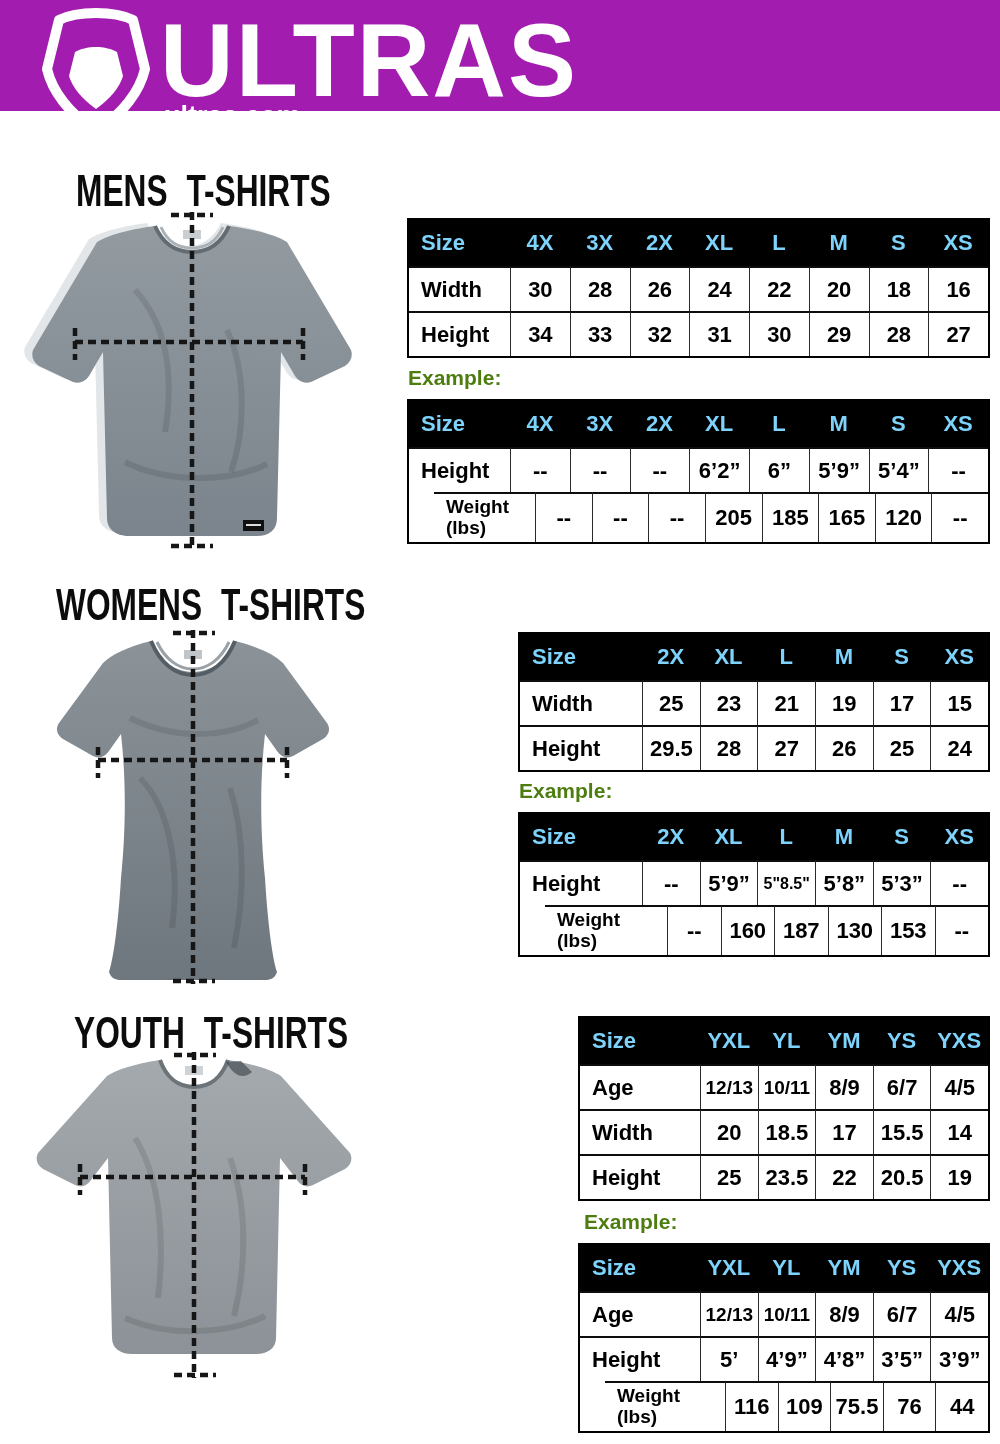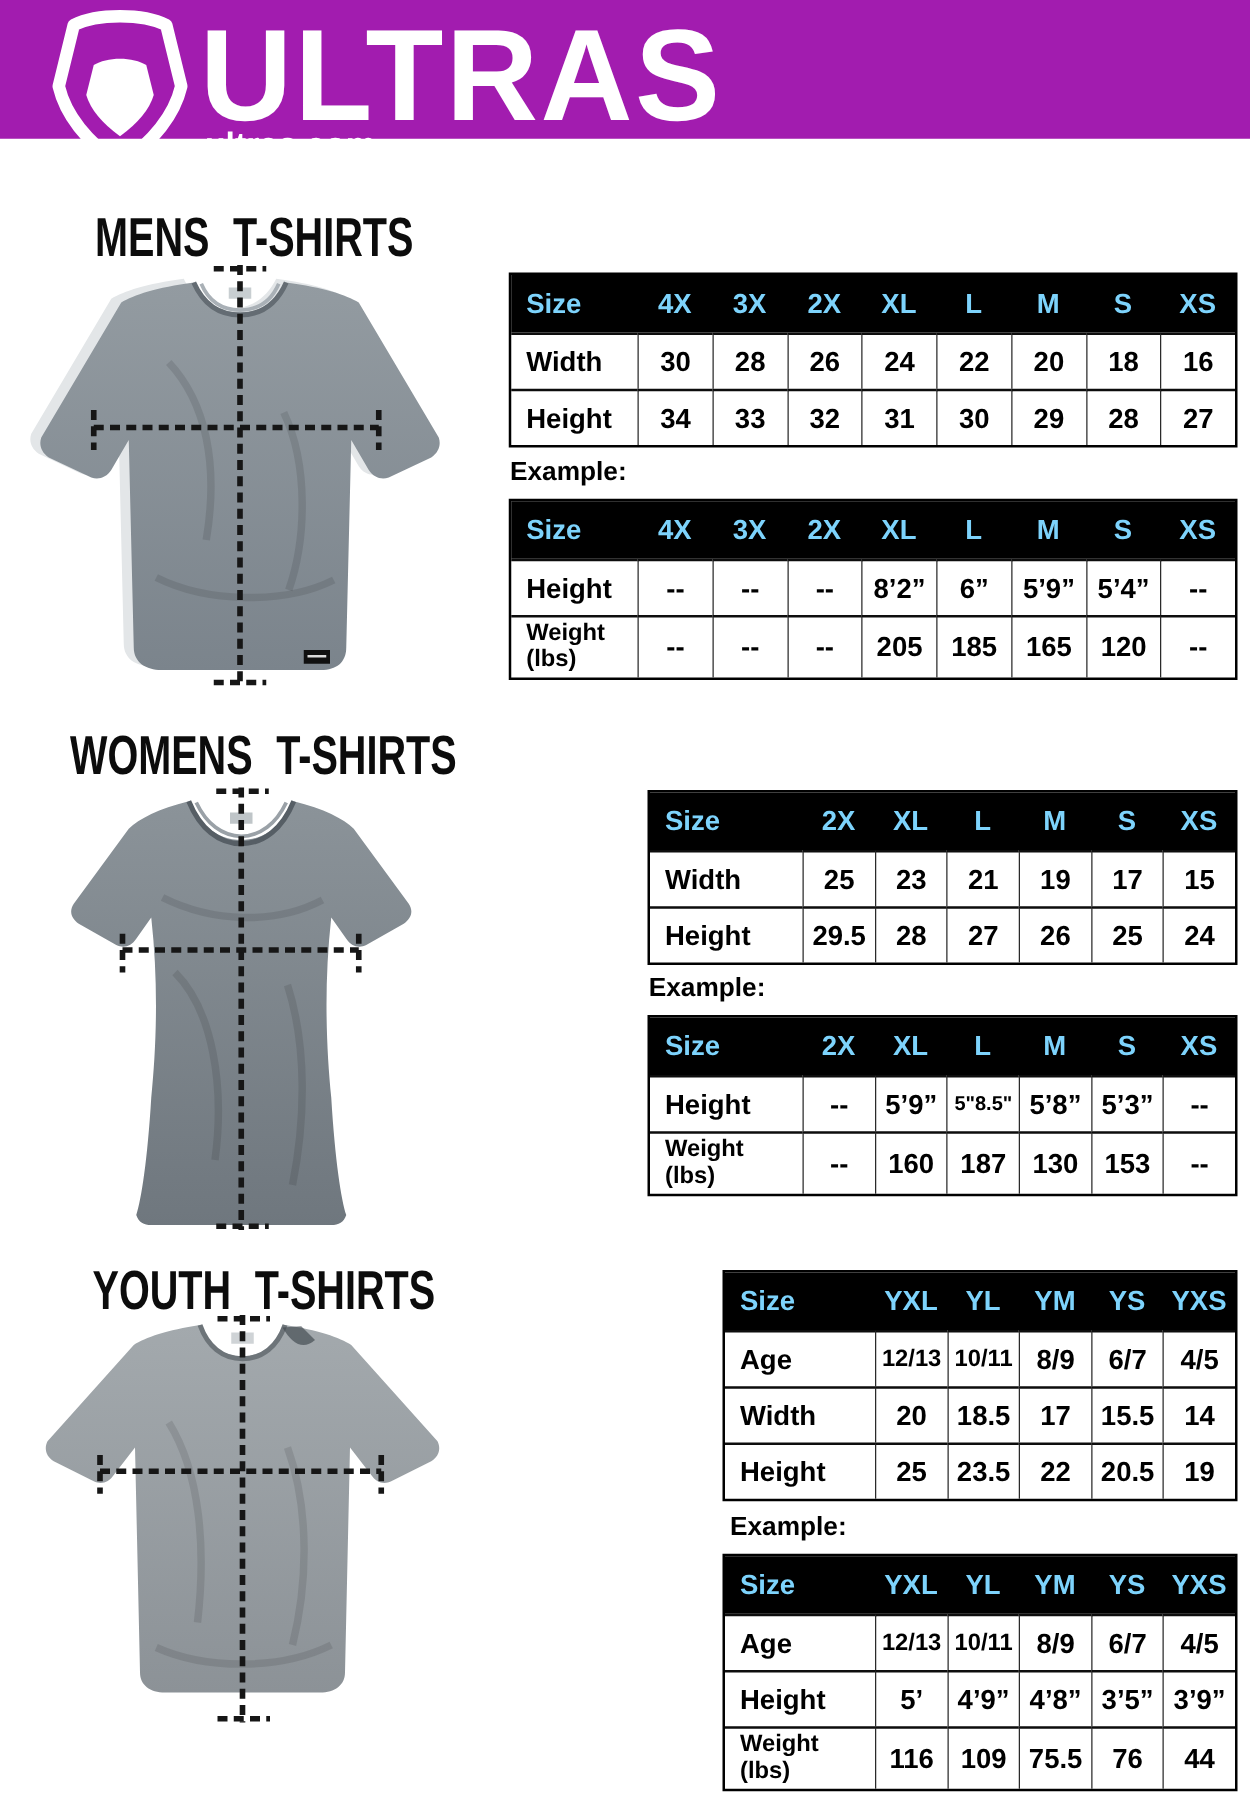--- a/index.html
+++ b/index.html
@@ -17,30 +17,30 @@
 
   
   .section-title { position: absolute; font-weight: bold; color: #0c0c0c; font-size: 44px;
                    word-spacing: 14px; letter-spacing: 0px; white-space: nowrap;
                    transform: scaleX(0.72); transform-origin: left top; }
   #mens-title   { left: 76px;  top: 166px; }
   #womens-title { left: 56px;  top: 580px; }
   #youth-title  { left: 74px;  top: 1008px; }
 
   
-  .example-label { position: absolute; font-size: 21px; font-weight: bold; color: #000000; }
+  .example-label { position: absolute; font-size: 21px; font-weight: bold; color: #4d7c0f; }
   #mens-example-label   { left: 408px; top: 366px; }
   #womens-example-label { left: 519px; top: 779px; }
   #youth-example-label  { left: 584px; top: 1210px; }
 
   
   .sizetable { position: absolute; border: 2px solid #000; background: #fff; }
   .trow { display: grid; grid-template-columns: var(--cols); height: 45px; }
   .trow.thead { background: #000; height: 46px; }
-  .trow.tall { height: 50px; }
+  .trow.tall { height: 50px; padding-left: 25px; }
   .tcell { display: flex; align-items: center; justify-content: center;
            font-weight: bold; font-size: 22px; color: #000; overflow: hidden; }
   .thead .tcell { color: #7dd3fc; }
   .labelcell { justify-content: flex-start; padding-left: 12px; }
   .tbody .tcell { border-top: 2px solid #0d0d0d; }
   .tbody .tcell + .tcell { border-left: 1.5px solid #2a2a2a; }
   .val.small { font-size: 19px; }
   .val.tiny  { font-size: 16px; }
   .rowlabel.two-line { font-size: 19px; line-height: 1.08; white-space: pre-line; }
 
@@ -211,21 +211,21 @@
         <div class="tcell">L</div>
         <div class="tcell">M</div>
         <div class="tcell">S</div>
         <div class="tcell">XS</div>
       </div>
       <div class="trow tbody">
         <div class="tcell labelcell rowlabel">Height</div>
         <div class="tcell val">--</div>
         <div class="tcell val">--</div>
         <div class="tcell val">--</div>
-        <div class="tcell val">8’2”</div>
+        <div class="tcell val">6’2”</div>
         <div class="tcell val">6”</div>
         <div class="tcell val">5’9”</div>
         <div class="tcell val">5’4”</div>
         <div class="tcell val">--</div>
       </div>
       <div class="trow tbody tall">
         <div class="tcell labelcell rowlabel two-line">Weight
 (lbs)</div>
         <div class="tcell val">--</div>
         <div class="tcell val">--</div>

